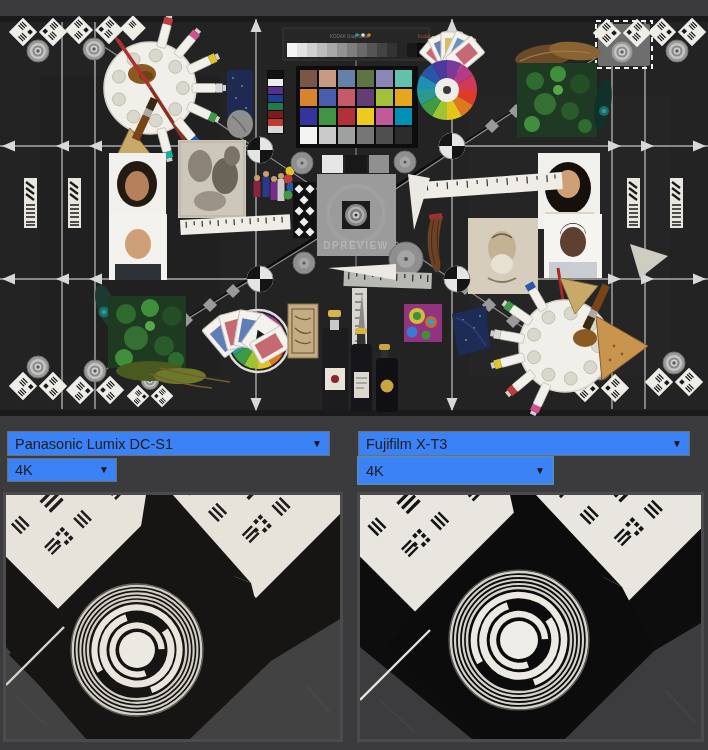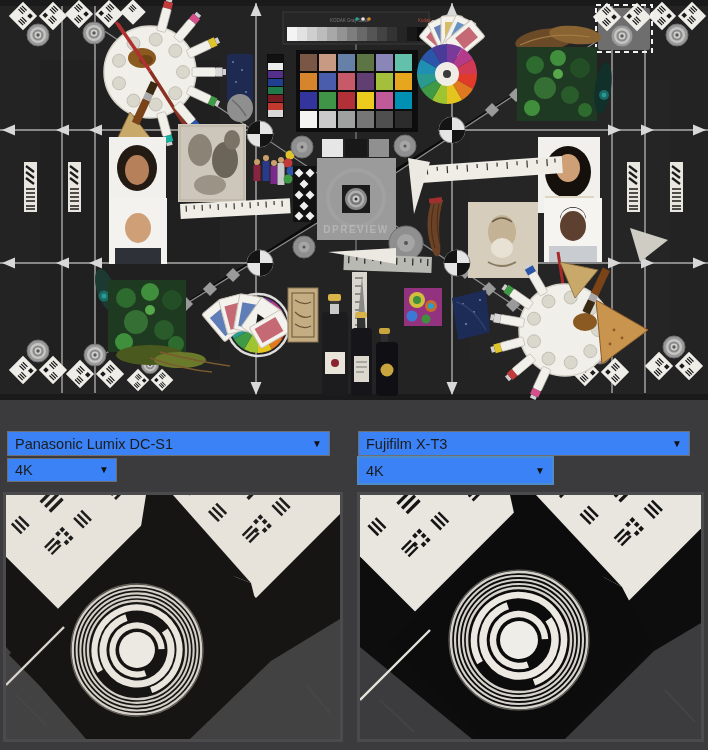--- a/index.html
+++ b/index.html
@@ -1,18 +1,18 @@
 <!DOCTYPE html>
 <html><head>
 <meta charset="utf-8">
 <style>
   html,body{margin:0;padding:0;}
   body{width:708px;height:750px;background:#3b3b3d;position:relative;overflow:hidden;
        font-family:"Liberation Sans",sans-serif;}
-  #scene-wrap{position:absolute;left:0;top:0;width:588px;height:400px;}
+  #scene-wrap{position:absolute;left:0;top:16px;width:588px;height:400px;}
   .selwrap{position:absolute;background:#fff;}
   .selwrap select{appearance:none;-webkit-appearance:none;-moz-appearance:none;
       width:100%;height:100%;border:none;background:#3b82f6;color:#1c1c1c;
       font-family:"Liberation Sans",sans-serif;font-size:14.5px;padding:0 22px 0 7px;outline:none;}
   .selwrap .arr{position:absolute;right:7px;top:50%;transform:translateY(-54%);
       font-size:10px;color:#111;pointer-events:none;line-height:1;}
   #cam-left{left:7px;top:431px;width:321px;height:23px;border:1px solid #6f6f6f;}
   #cam-right{left:358px;top:431px;width:330px;height:23px;border:1px solid #6f6f6f;}
   #res-left{left:7px;top:458px;width:108px;height:22px;border:1px solid #6f6f6f;}
   #res-right{left:357px;top:456px;width:193px;height:25px;border:2px solid #4e8cc9;}

